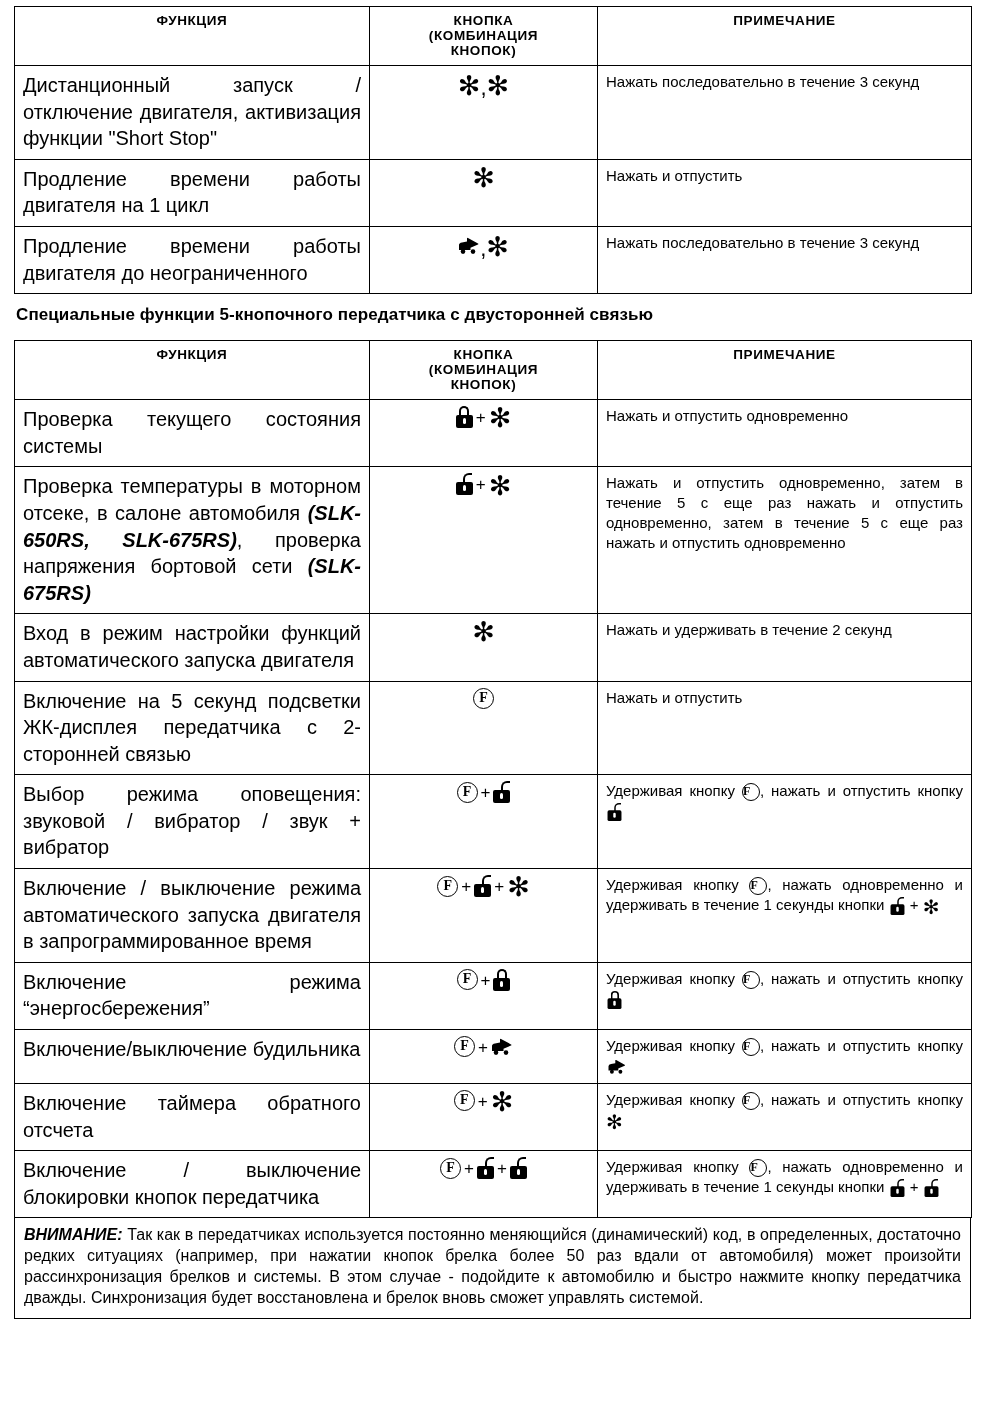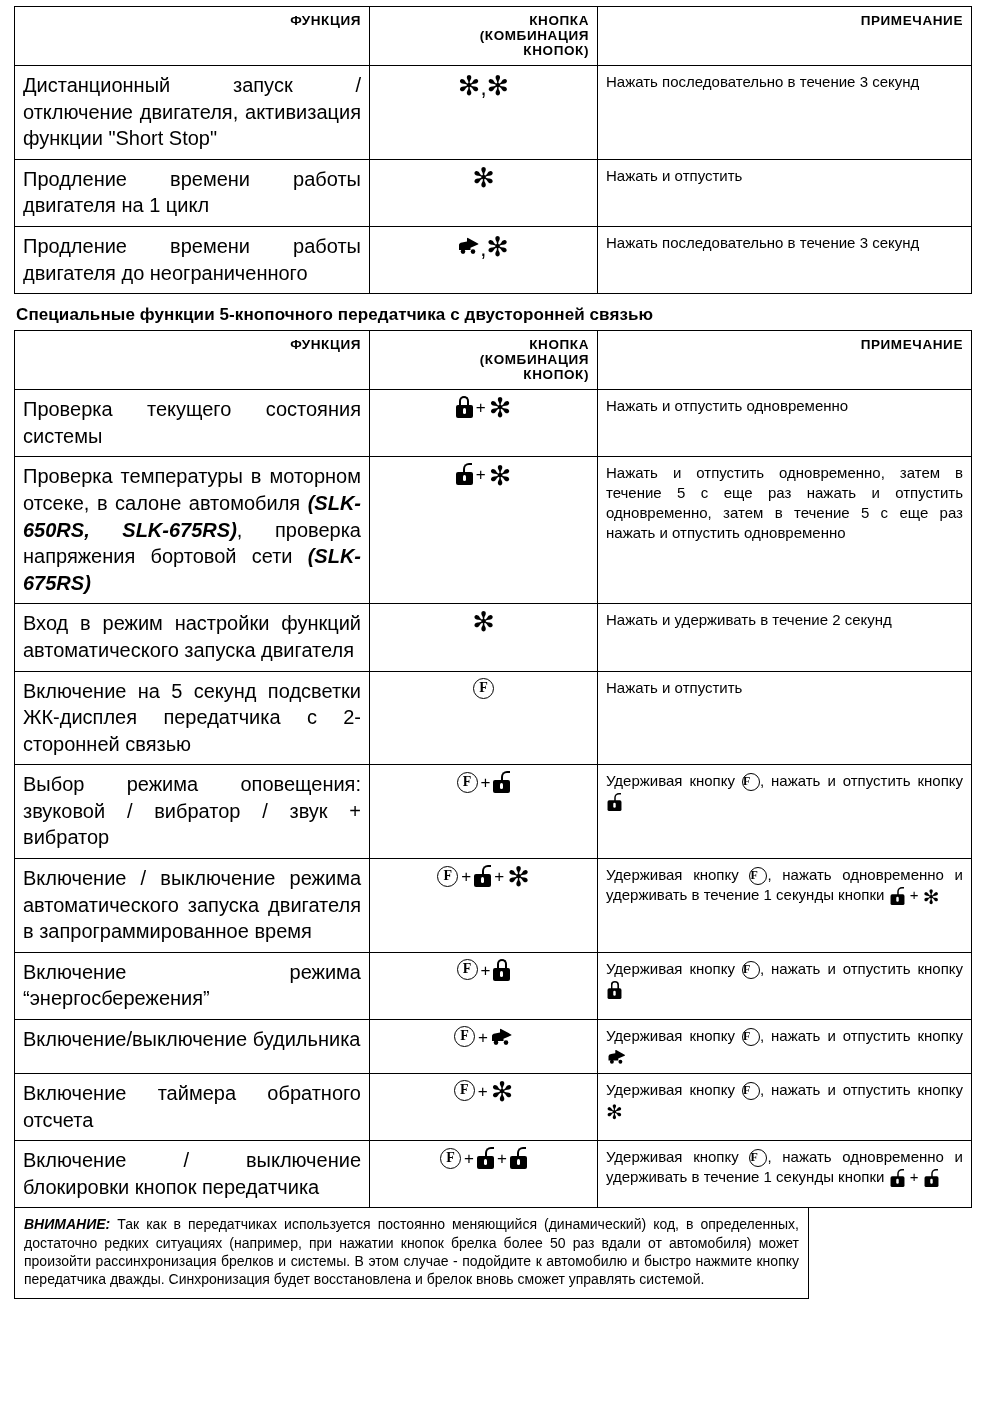--- a/index.html
+++ b/index.html
@@ -28,21 +28,21 @@
   table.fn td, table.fn th {
     border: 1.5px solid #000;
     vertical-align: top;
     padding: 6px 8px 7px 8px;
   }
   .col-func { width: 355px; }
   .col-btn  { width: 228px; }
   .col-note { width: 374px; }
 
   thead th {
-    text-align: right;
+    text-align: center;
     font-size: 13.5px;
     font-weight: bold;
     letter-spacing: 0.6px;
     padding-top: 9px;
     padding-bottom: 9px;
     vertical-align: middle;
   }
   thead th .l2 { display: block; }
 
   td.func {
@@ -165,30 +165,30 @@
     width: 22px;
     height: 18px;
     vertical-align: middle;
     position: relative;
   }
   .trunk svg { display:block; }
 
   h2.section {
     font-size: 17px;
     font-weight: bold;
-    margin: 11px 0 5px 2px;
+    margin: 11px 0 15px 2px;
     letter-spacing: 0.1px;
   }
   .warn {
     border: 1.5px solid #000;
     border-top: none;
-    width: 795px;
+    width: 957px;
     box-sizing: border-box;
     padding: 7px 9px 9px 9px;
-    font-size: 14px;
+    font-size: 16px;
     line-height: 1.31;
     text-align: justify;
   }
   .warn b.i { font-style: italic; font-weight: bold; }
 </style>
 </head>
 <body>
 
 <div class="page">
 

